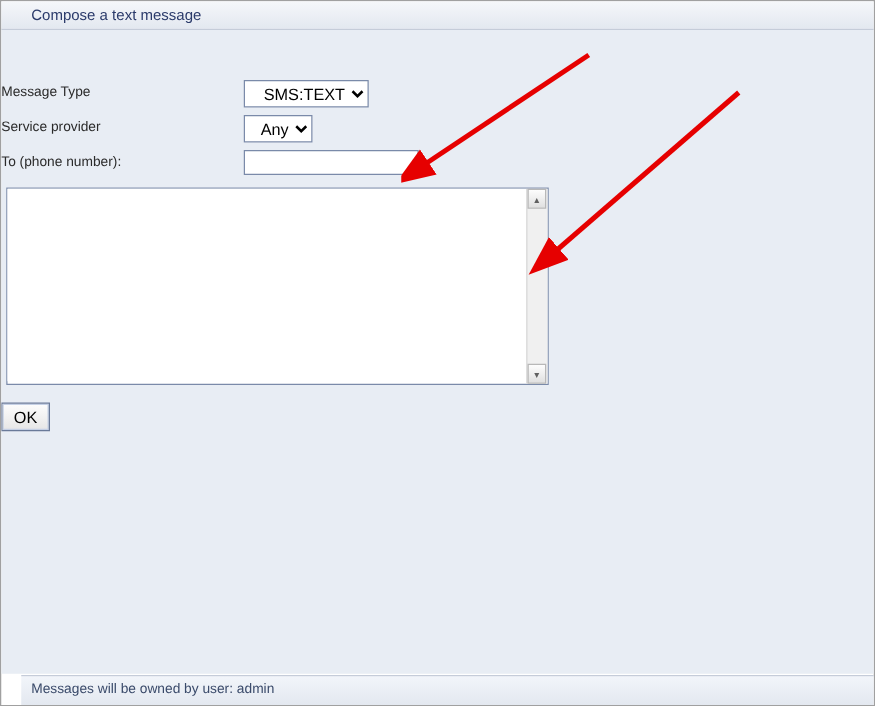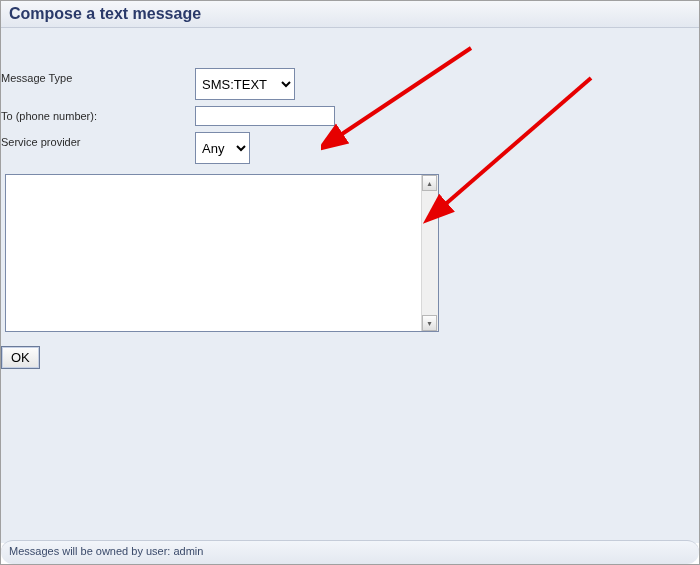--- a/index.html
+++ b/index.html
@@ -8,24 +8,24 @@
       font-size: 11px;
       background: #fff;
       width: 700px;
       height: 565px;
       position: relative;
       border: 1px solid #a0a0a0;
     }
     .title-bar {
       background: linear-gradient(#f5f7fa, #e3e8f0);
       border-bottom: 1px solid #c5ccd9;
-      padding: 4px 8px;
+      padding: 4px 24px;
       color: #2a3a6a;
-      font-weight: bold;
-      font-size: 16px;
+      font-weight: normal;
+      font-size: 12px;
     }
     .main {
       background: #e8edf4;
       padding: 40px 0 0 0;
       height: calc(100% - 24px - 24px);
       position: relative;
     }
     .form-row {
       display: flex;
       align-items: flex-start;
@@ -40,21 +40,22 @@
     }
     .form-field {
       padding-left: 4px;
     }
     select {
       font-family: Verdana, Arial, sans-serif;
       font-size: 13px;
       background: #fff;
       border: 1px solid #7a8aa9;
       padding: 1px 2px;
-      height: 32px;
+      height: 22px;
+      text-align: right;
     }
     .select-sms { width: 100px; }
     .select-any { width: 55px; }
     input[type="text"] {
       font-family: Verdana, Arial, sans-serif;
       font-size: 12px;
       border: 1px solid #7a8aa9;
       background: #fff;
       height: 20px;
       width: 140px;
@@ -108,29 +109,28 @@
       background: linear-gradient(#fdfdfd, #e6e6e6);
       border: 1px solid #6a7a99;
       padding: 3px 9px;
       margin-top: 8px;
       cursor: pointer;
       box-shadow: 0 0 0 1px #c5d0e5 inset;
     }
     .footer {
       position: absolute;
       bottom: 0;
-      left: 0;
+      left: 16px;
       right: 0;
       background: linear-gradient(#f2f5fa, #e3e8f0);
       border-top: 1px solid #c5ccd9;
       padding: 4px 8px;
       color: #3a4a6a;
       font-size: 11px;
       height: 24px;
-      border-radius: 12px;
     }
     .annotation-arrow {
       position: absolute;
       pointer-events: none;
     }
   </style>
 </head>
 <body>
 
 <div class="title-bar">
@@ -142,32 +142,32 @@
   <div class="form-row">
     <div class="form-label">Message Type</div>
     <div class="form-field">
       <select class="select-sms">
         <option>SMS:TEXT</option>
       </select>
     </div>
   </div>
 
   <div class="form-row">
-    <div class="form-label">To (phone number):</div>
-    <div class="form-field">
-      <input type="text" value="" style="">
-    </div>
-  </div>
-
-  <div class="form-row">
     <div class="form-label">Service provider</div>
     <div class="form-field">
       <select class="select-any">
         <option>Any</option>
       </select>
+    </div>
+  </div>
+
+  <div class="form-row">
+    <div class="form-label">To (phone number):</div>
+    <div class="form-field">
+      <input type="text" value="" style="">
     </div>
   </div>
 
   <div class="form-row" style="margin-top:10px;">
     <div class="form-field">
       <div class="textarea-wrap">
         <textarea style=""></textarea>
         <div class="fake-scroll">
           <div class="arrow up">▴</div>
           <div class="arrow down">▾</div>

